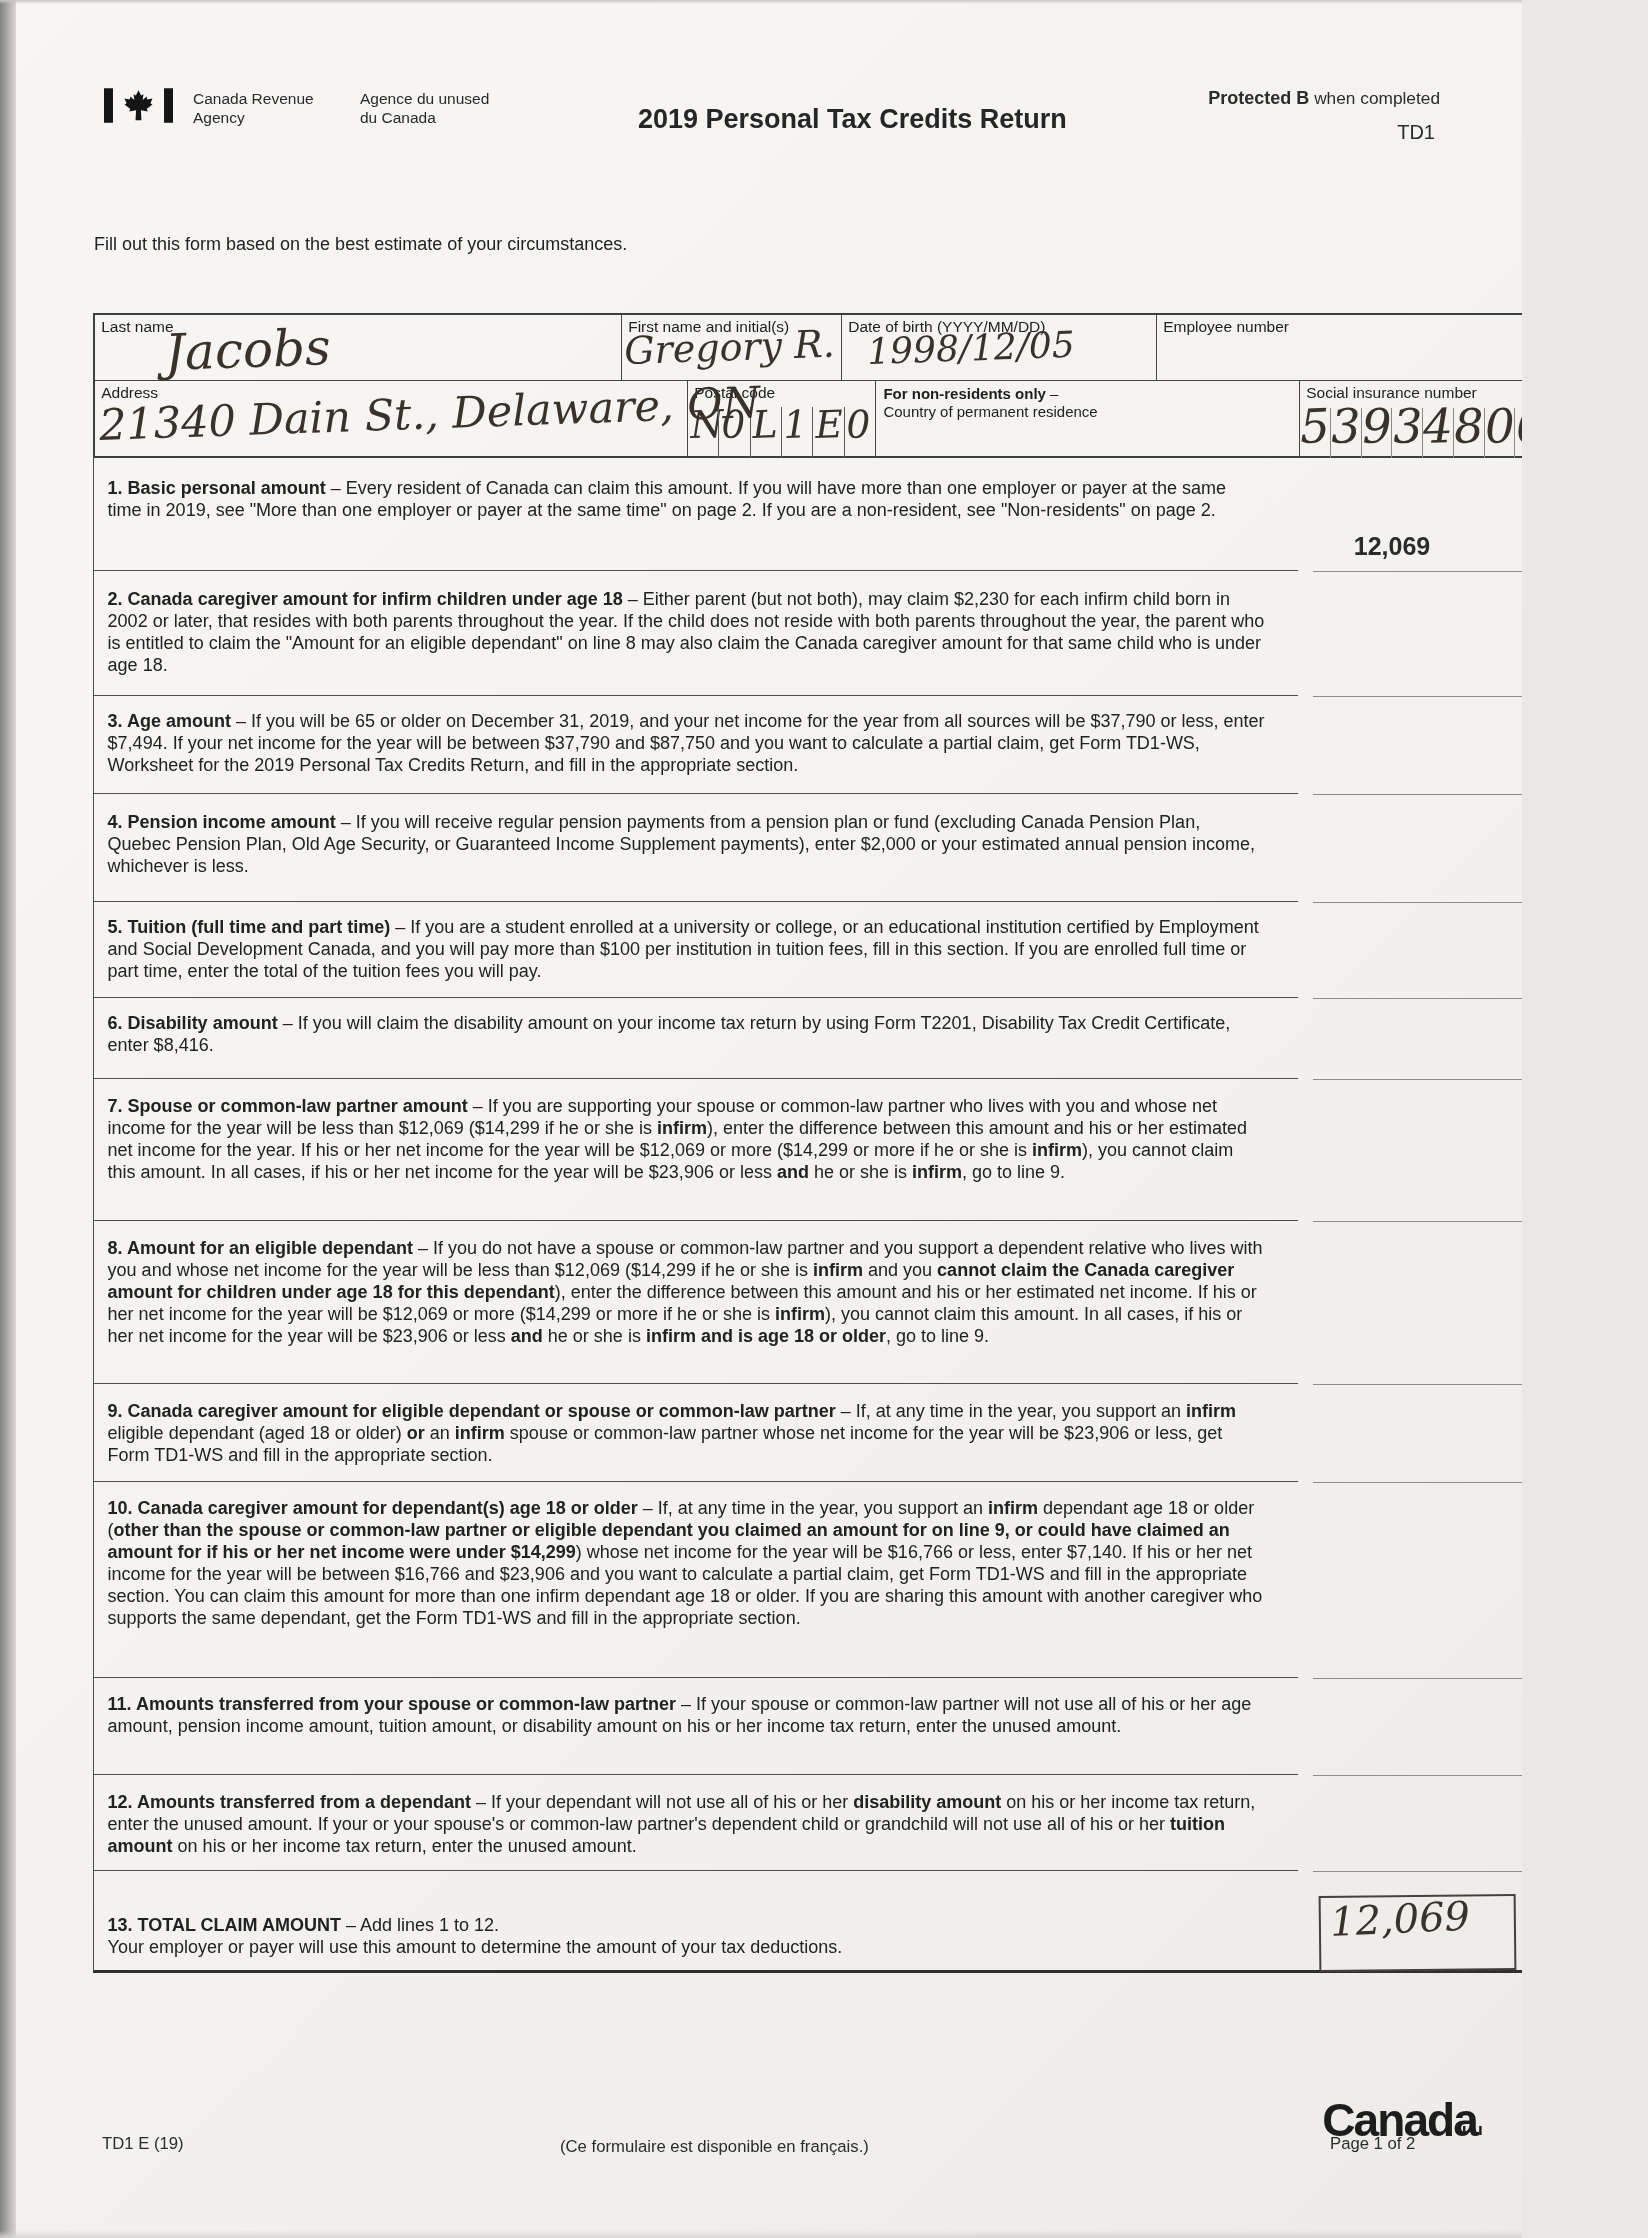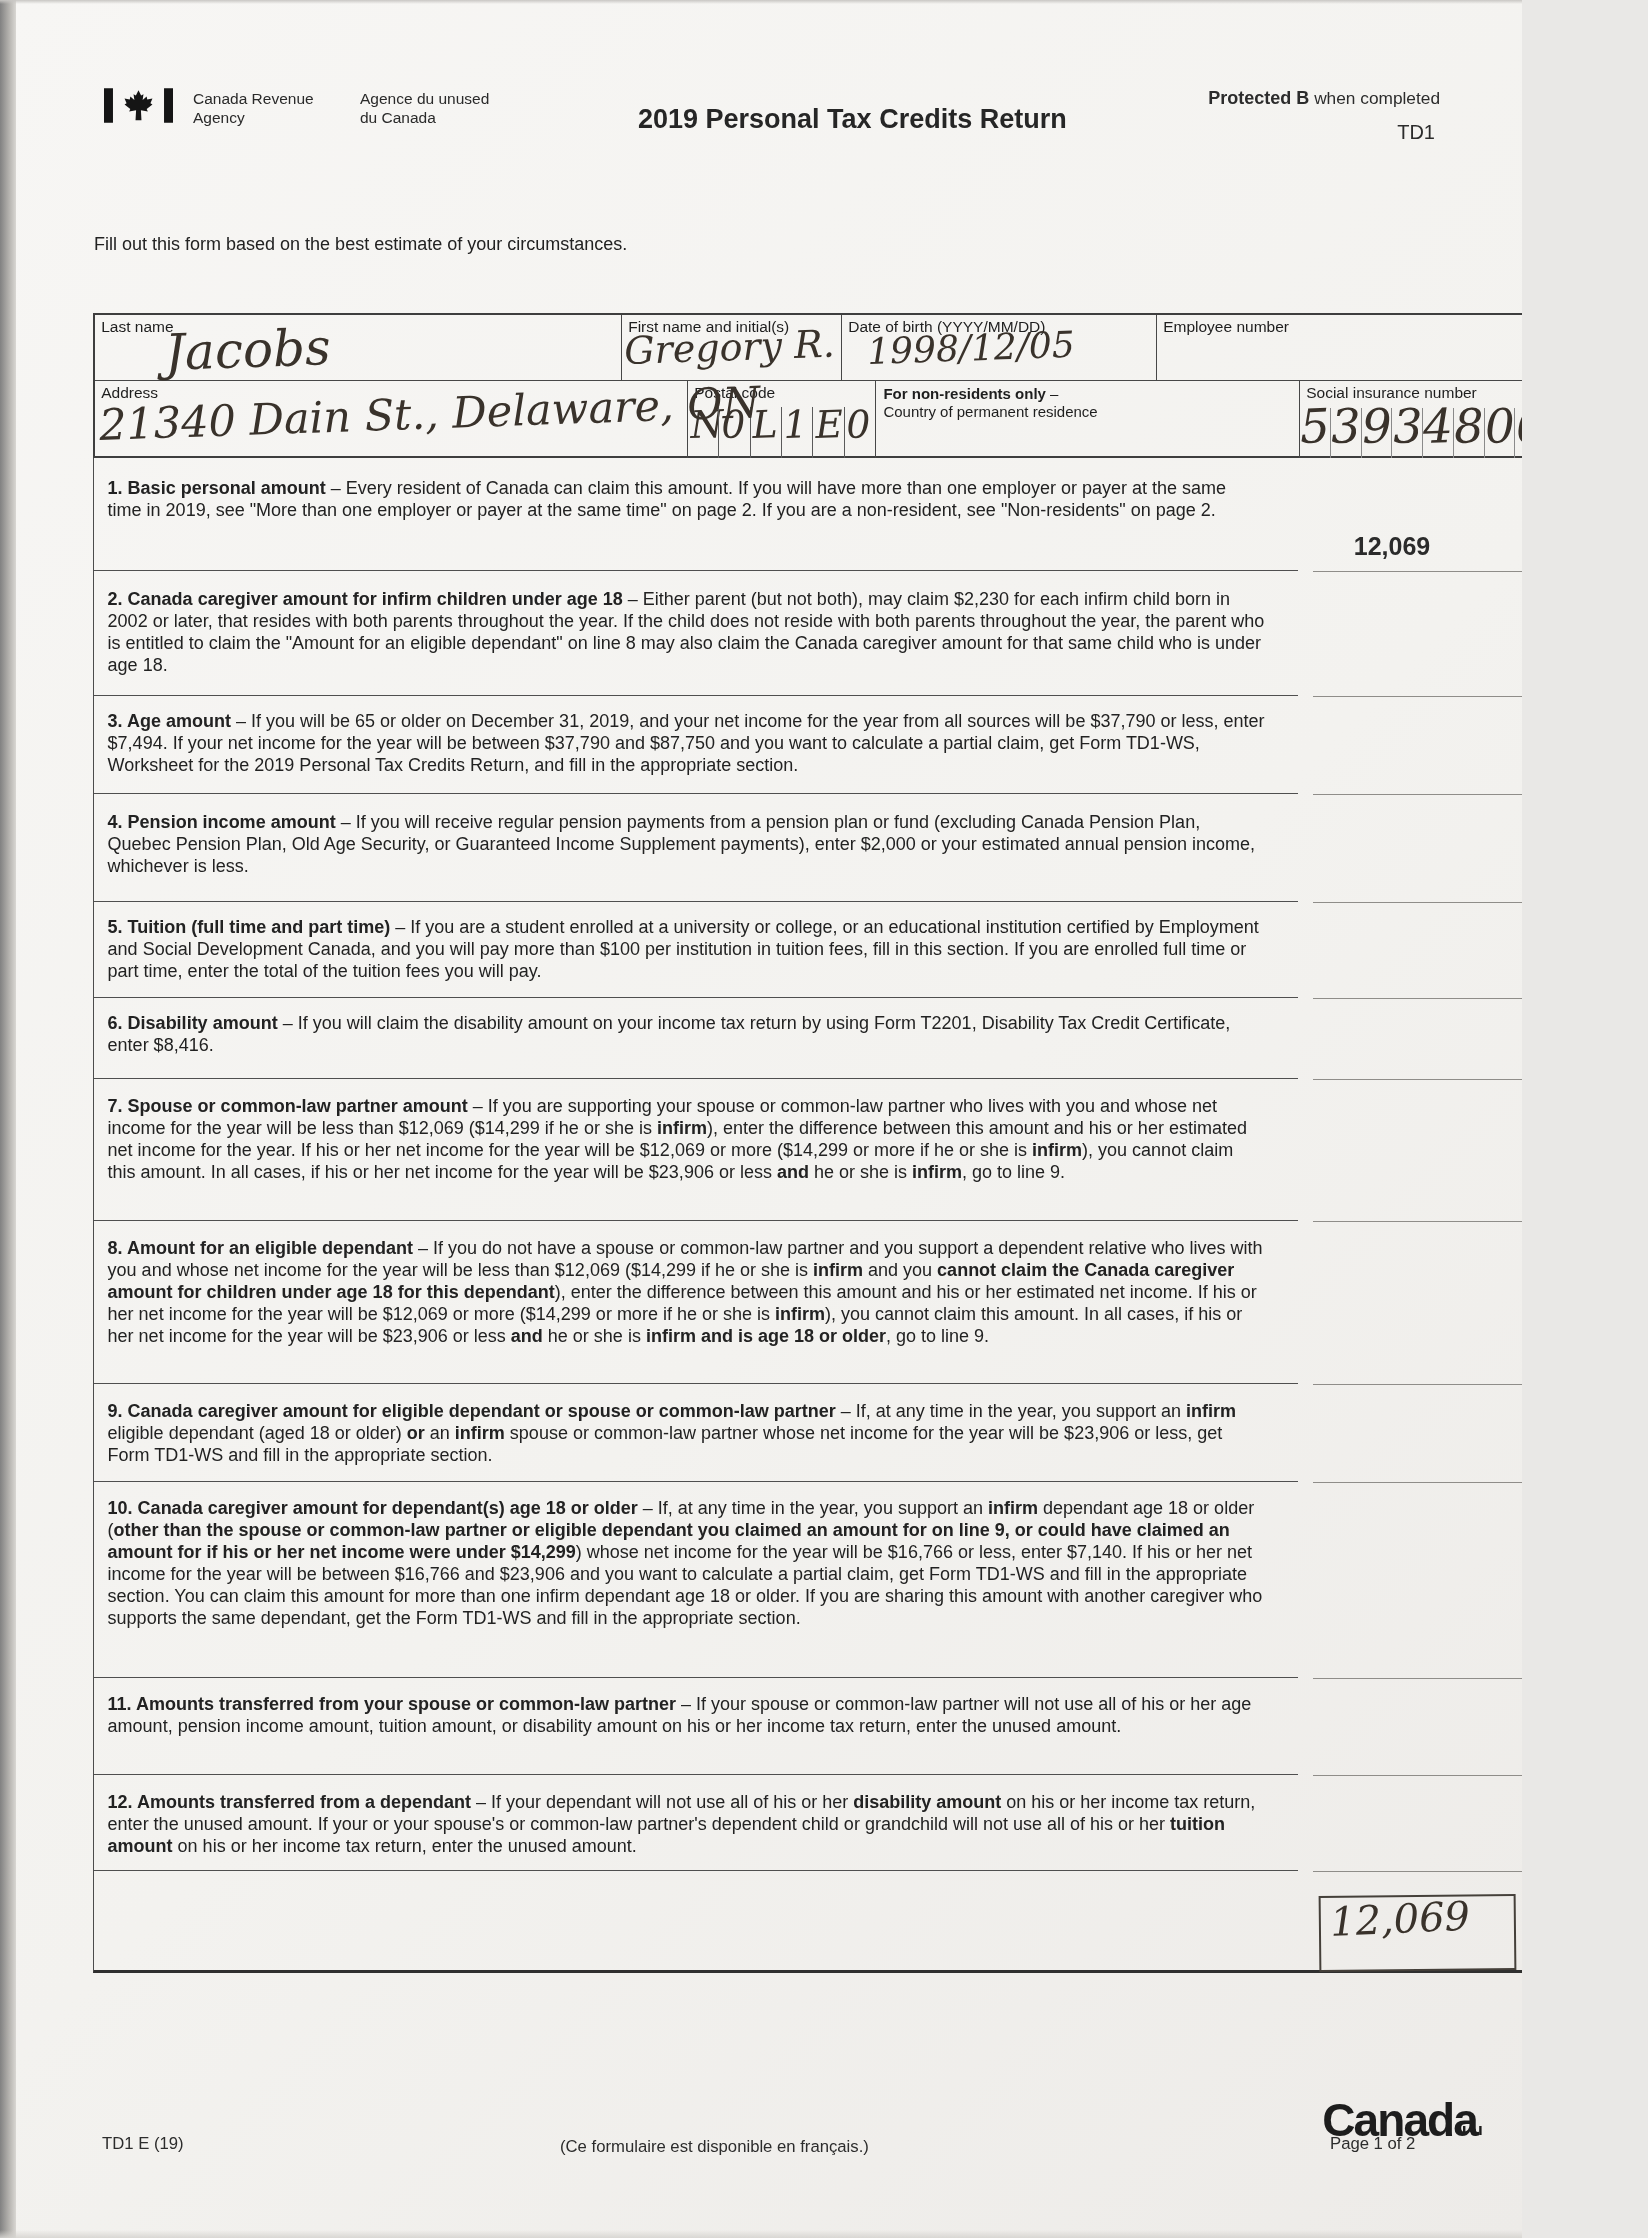--- a/index.html
+++ b/index.html
@@ -231,20 +231,21 @@
         <p class="sec-body" style="padding-top: 15px;"><b class="h">11. Amounts transferred from your spouse or common-law partner</b><span> – If your spouse or common-law partner will not use all of his or her age amount, pension income amount, tuition amount, or disability amount on his or her income tax return, enter the unused amount.</span></p>
         <div class="sec-divider"></div>
         <div class="amount-line"></div>
       </div>
       <div class="section" style="height: 96px;">
         <p class="sec-body" style="padding-top: 16px;"><b class="h">12. Amounts transferred from a dependant</b><span> – If your dependant will not use all of his or her </span><b>disability amount</b><span> on his or her income tax return, enter the unused amount. If your or your spouse's or common-law partner's dependent child or grandchild will not use all of his or her </span><b>tuition amount</b><span> on his or her income tax return, enter the unused amount.</span></p>
         <div class="sec-divider"></div>
         <div class="amount-line"></div>
       </div>
       <div class="section" style="height: 99px;">
+        <p class="sec-body" style="padding-top: 43px;"><b class="h">13. TOTAL CLAIM AMOUNT</b><span> – Add lines 1 to 12.</span><br><span>Your employer or payer will use this amount to determine the amount of your tax deductions.</span></p>
         <div class="total-box">
           <span class="hand">12,069</span>
         </div>
       </div>
     </div>
 
   <div class="foot f-left">TD1 E (19)</div>
   <div class="foot f-center">(Ce formulaire est disponible en français.)</div>
   <div class="foot f-page">Page 1 of 2</div>
   <div class="wordmark"><span>Canada</span><span class="wm-flag">

